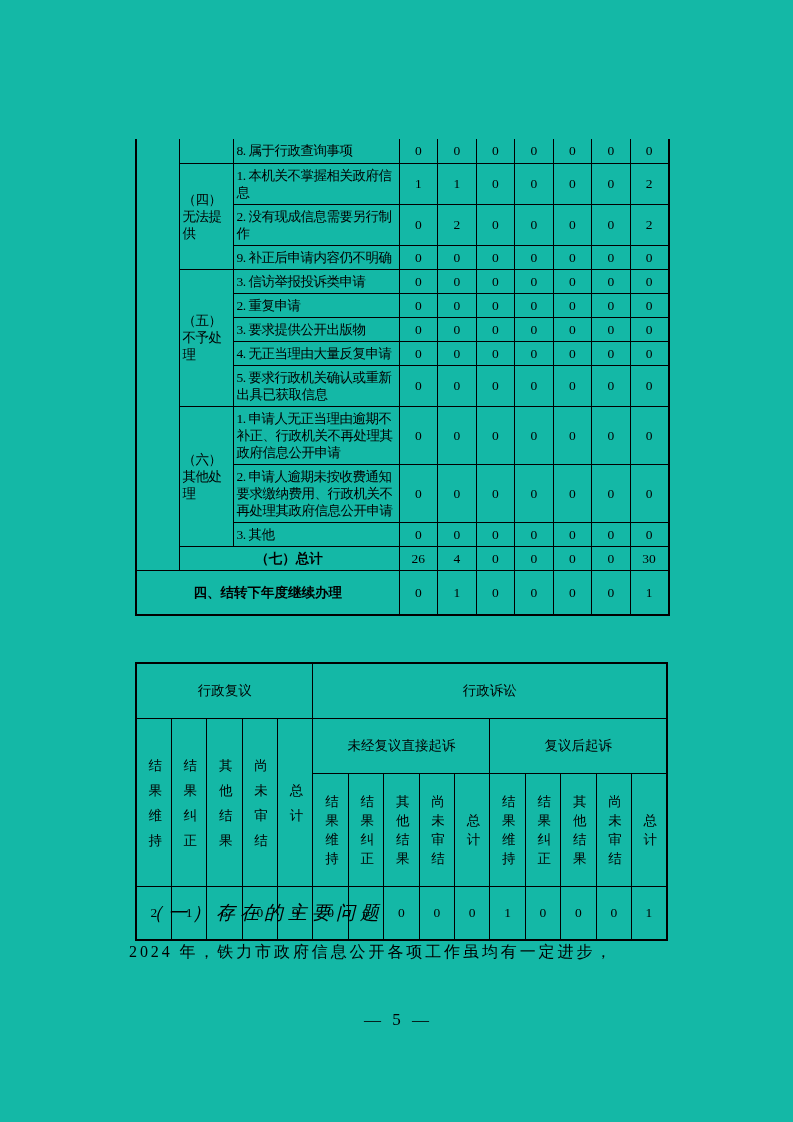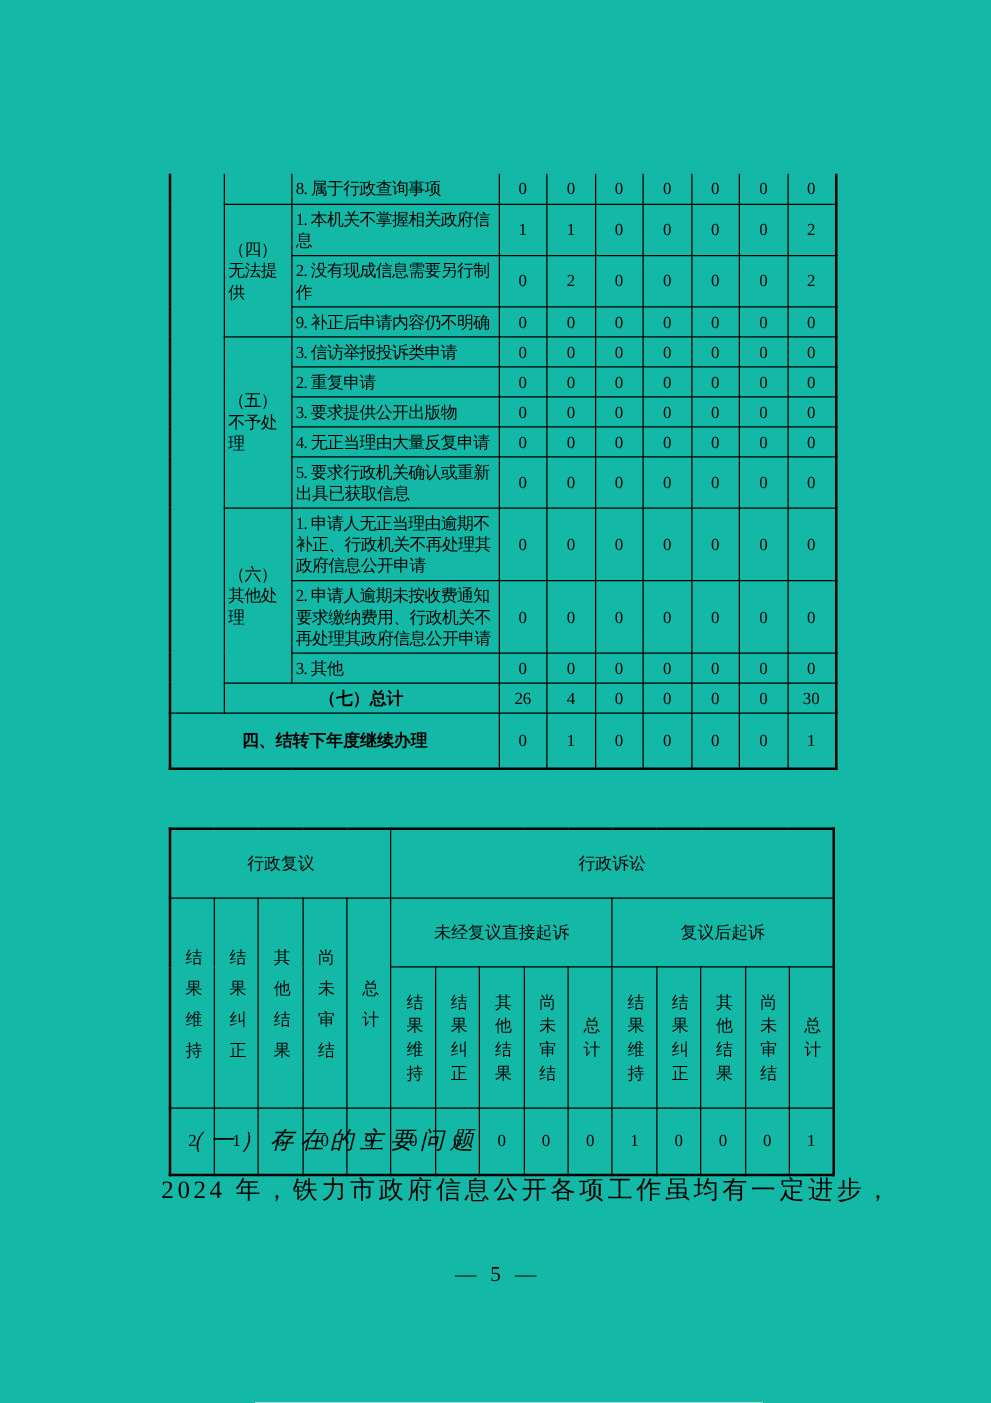--- a/index.html
+++ b/index.html
@@ -51,21 +51,21 @@
     position:absolute; left:144px;
     font-family:"Liberation Serif", serif;
     font-style:italic;
     font-size:19px; line-height:25px;
     letter-spacing:5px;
     white-space:nowrap;
   }
   .body-line {
     position:absolute; left:129px; width:556px;
     font-family:"Liberation Serif", serif;
-    font-size:20px; line-height:26px;
+    font-size:16px; line-height:26px;
     letter-spacing:2.9px;
     white-space:nowrap;
   }
 
   
   table.t2 {
     position:absolute; left:135px; top:662px;
     width:533px;
     border-collapse:collapse;
     table-layout:fixed;

